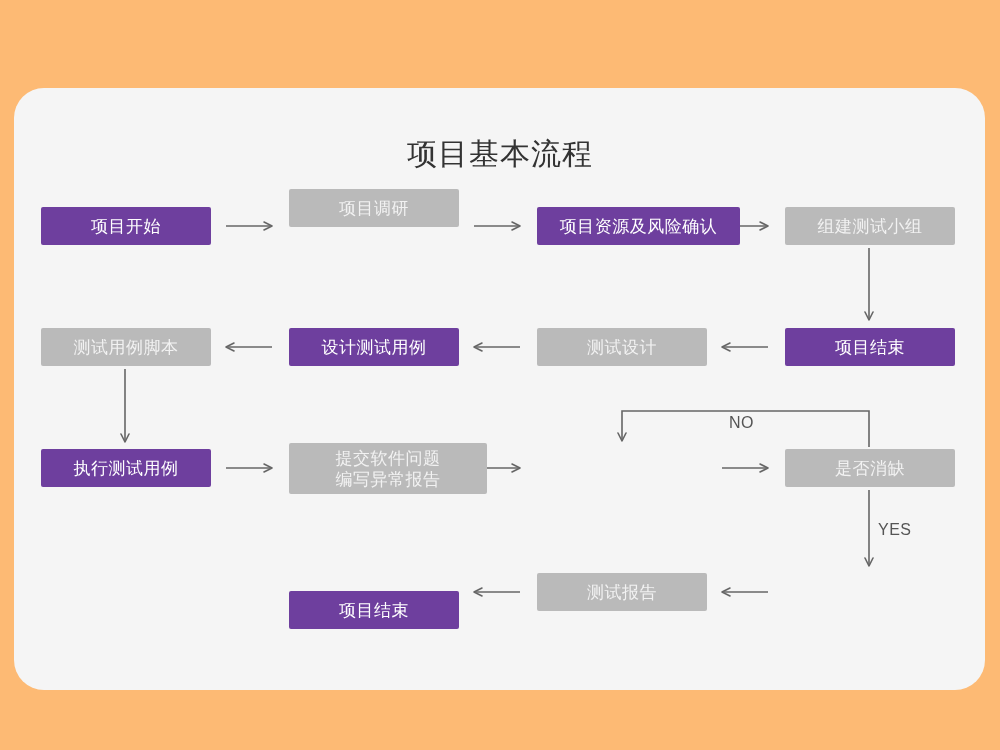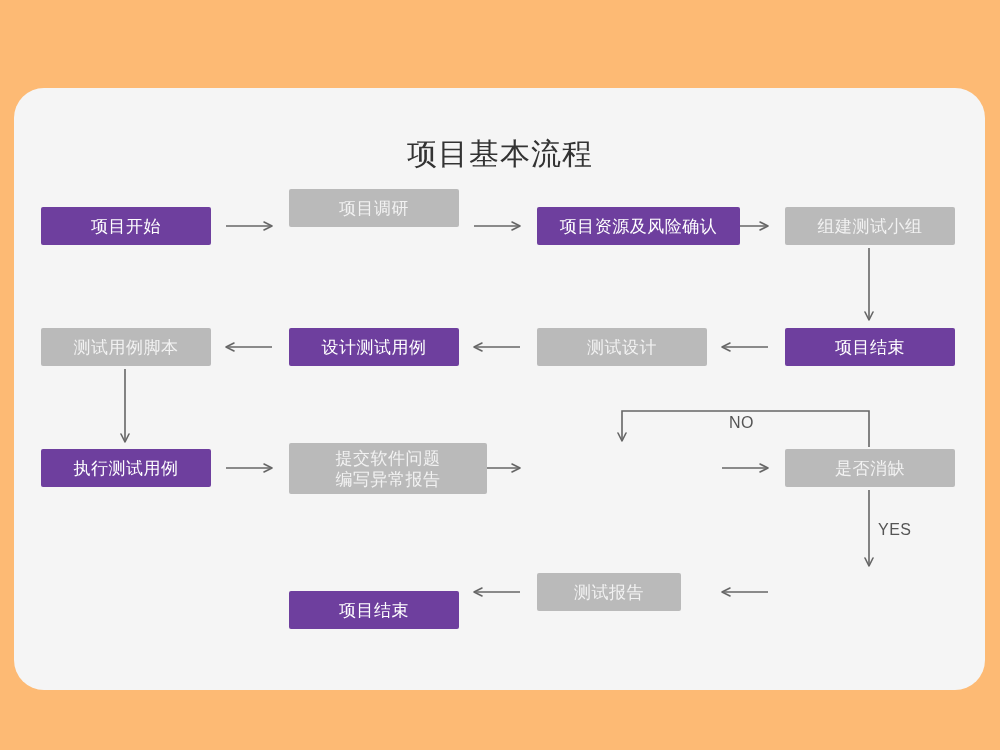--- a/index.html
+++ b/index.html
@@ -160,16 +160,16 @@
   <div class="node purple" style="left:41px; top:449px; width:170px; height:38px;">执行测试用例</div>
 
   <div class="node gray" style="left:289px; top:443px; width:198px; height:51px;">提交软件问题
 编写异常报告</div>
 
 
   <div class="node gray" style="left:785px; top:449px; width:170px; height:38px;">是否消缺</div>
 
   <div class="node purple" style="left:289px; top:573px; width:170px; height:38px;margin-top:18px;">项目结束</div>
 
-  <div class="node gray" style="left:537px; top:573px; width:144px; height:38px;">测试报告</div>
+  <div class="node gray" style="left:537px; top:573px; width:170px; height:38px;">测试报告</div>
 
 
 </div>
 
 </body></html>

